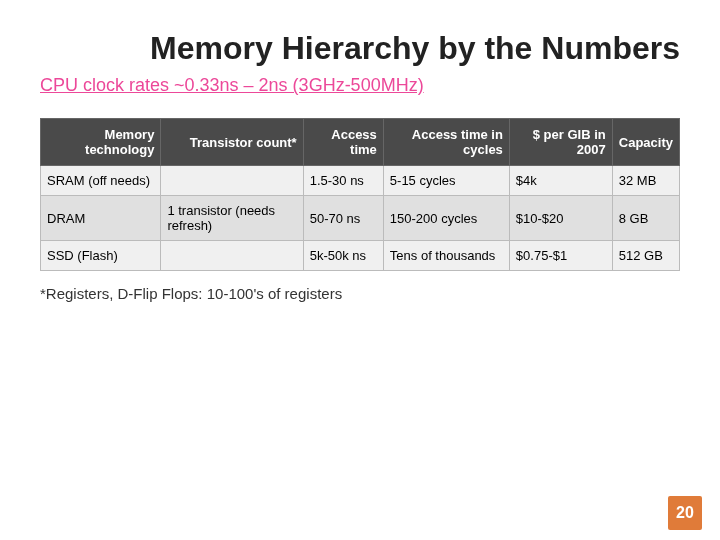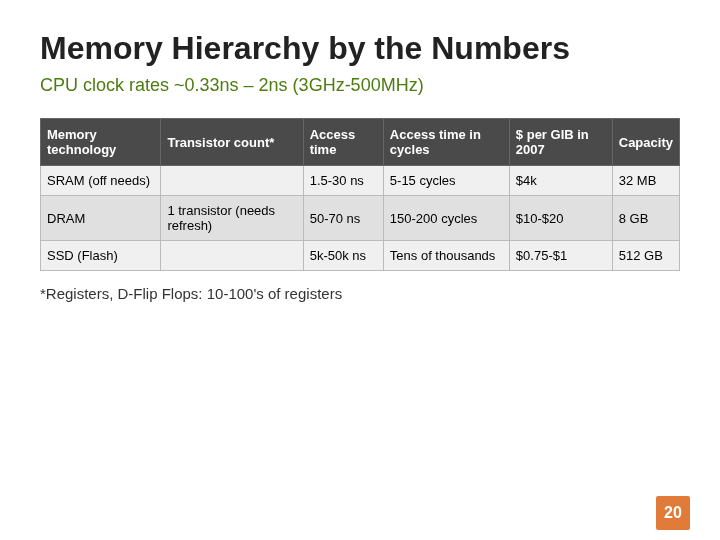--- a/index.html
+++ b/index.html
@@ -15,36 +15,38 @@
       width: 720px;
       height: 540px;
       padding: 30px 40px 20px 40px;
       position: relative;
     }
     .main-title {
       font-size: 32px;
       font-weight: bold;
       color: #222;
       margin-bottom: 8px;
+      text-align: right;
     }
     .subtitle {
       font-size: 18px;
-      color: #4d7c0f;
+      color: #ec4899;
       margin-bottom: 22px;
+      text-decoration: underline;
     }
     table {
       width: 100%;
       border-collapse: collapse;
       font-size: 13px;
     }
     th {
       background-color: #4a4a4a;
       color: #fff;
       padding: 8px 6px;
-      text-align: left;
+      text-align: right;
       font-weight: 600;
       border: 1px solid #666;
       vertical-align: middle;
     }
     td {
       border: 1px solid #bbb;
       padding: 7px 6px;
       vertical-align: middle;
     }
     tr:nth-child(odd) td {
@@ -54,21 +56,21 @@
       background-color: #e0e0e0;
     }
     .footnote {
       font-size: 15px;
       color: #333;
       margin-top: 14px;
     }
     .page-number {
       position: absolute;
       bottom: 10px;
-      right: 30px;
+      right: 18px;
       background: #e07b39;
       color: #fff;
       font-size: 16px;
       font-weight: bold;
       width: 34px;
       height: 34px;
       display: flex;
       align-items: center;
       justify-content: center;
       border-radius: 2px;

